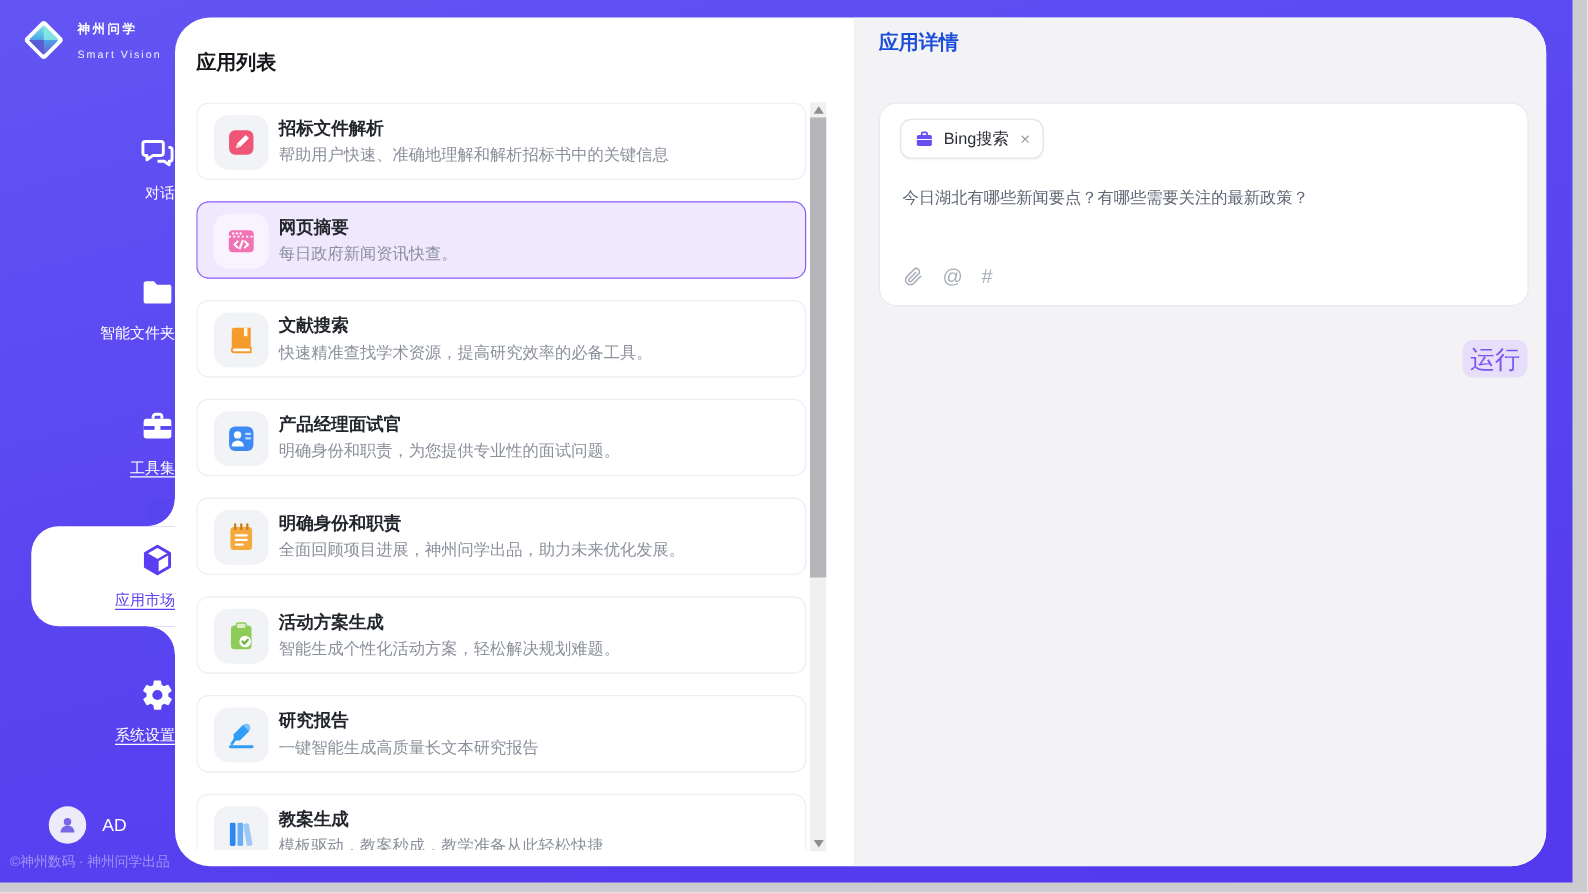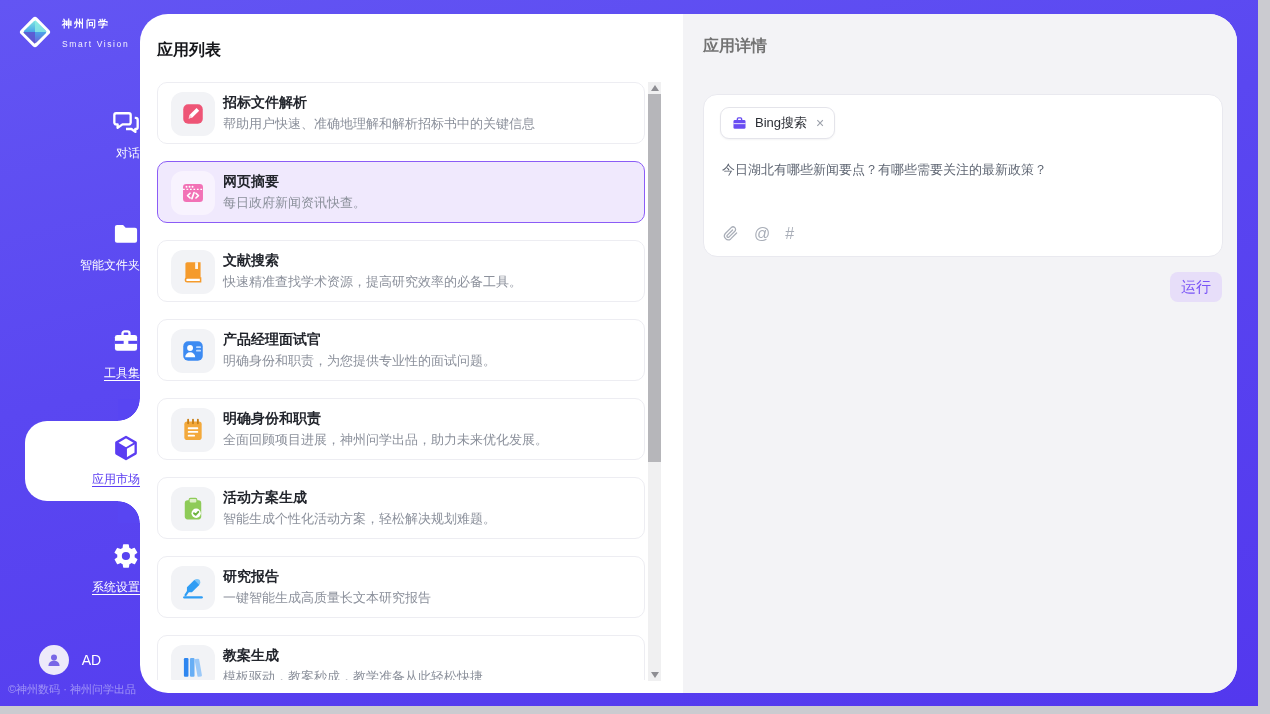--- a/index.html
+++ b/index.html
@@ -58,35 +58,35 @@
 
   .scrollbar { position:absolute; left:508px; top:68px; width:13px; height:599px; background:#f0f0f1; }
   .scroll-thumb { position:absolute; left:0; top:12px; width:13px; height:368px; background:#b6b6ba; }
   .scroll-arrow-up { position:absolute; left:2.5px; top:3px; width:0; height:0;
     border-left:4px solid transparent; border-right:4px solid transparent; border-bottom:6px solid #8e8e93; }
   .scroll-arrow-down { position:absolute; left:2.5px; bottom:3px; width:0; height:0;
     border-left:4px solid transparent; border-right:4px solid transparent; border-top:6px solid #8e8e93; }
 
   
   .right-pane { position:absolute; left:543px; top:0; width:554px; height:679px; background:#f3f3f6; }
-  .detail-header { position:absolute; left:20px; top:22px; font-size:16px; font-weight:bold; color:#737373; }
-  .detail-card { position:absolute; left:20px; top:80px; width:520px; height:163px; background:#fff;
+  .detail-header { position:absolute; left:20px; top:10px; font-size:16px; font-weight:bold; color:#1d4ed8; }
+  .detail-card { position:absolute; left:20px; top:68px; width:520px; height:163px; background:#fff;
     border:1px solid #e9e9ef; border-radius:14px; }
   .tool-chip { position:absolute; left:16px; top:12px; height:32px; display:inline-flex; align-items:center;
     gap:7px; padding:0 10px; background:#fff; border:1px solid #e4e4ea; border-radius:9px;
     box-shadow:0 1px 2px rgba(20,20,40,.05); cursor:default; }
   .chip-icon svg { width:17px; height:17px; display:block; }
   .chip-label { font-size:13px; color:#2a2d34; }
   .chip-close { font-size:14px; color:#9ba0aa; margin-left:2px; cursor:pointer; line-height:1; }
   .prompt-text { position:absolute; left:18px; top:66px; width:480px; font-size:13px; color:#5f6673; }
   .input-icons { position:absolute; left:18px; top:130px; display:flex; align-items:center; gap:15px; color:#a9aeb8; }
   .input-icons .icon svg { width:17px; height:17px; display:block; }
   .glyph-icon { font-size:16px; line-height:17px; }
   .run-btn { position:absolute; left:487px; top:258px; width:52px; height:30px; background:#e7def9;
-    color:#7a55f6; font-size:15px; border:none; border-radius:8px; display:flex;
+    color:#7a55f6; font-size:20px; border:none; border-radius:8px; display:flex;
     align-items:center; justify-content:center; cursor:pointer; font-family:inherit; }
 </style>
 </head>
 <body>
 
 <div class="window">
 
   <div>
     <div class="brand">
       <span class="brand-icon">

